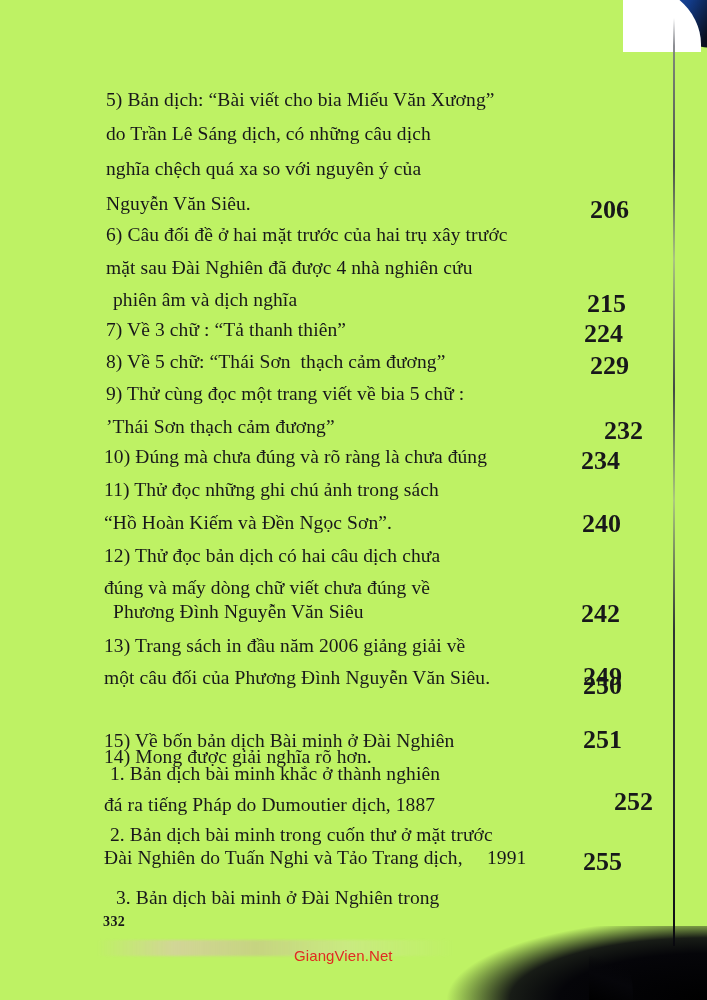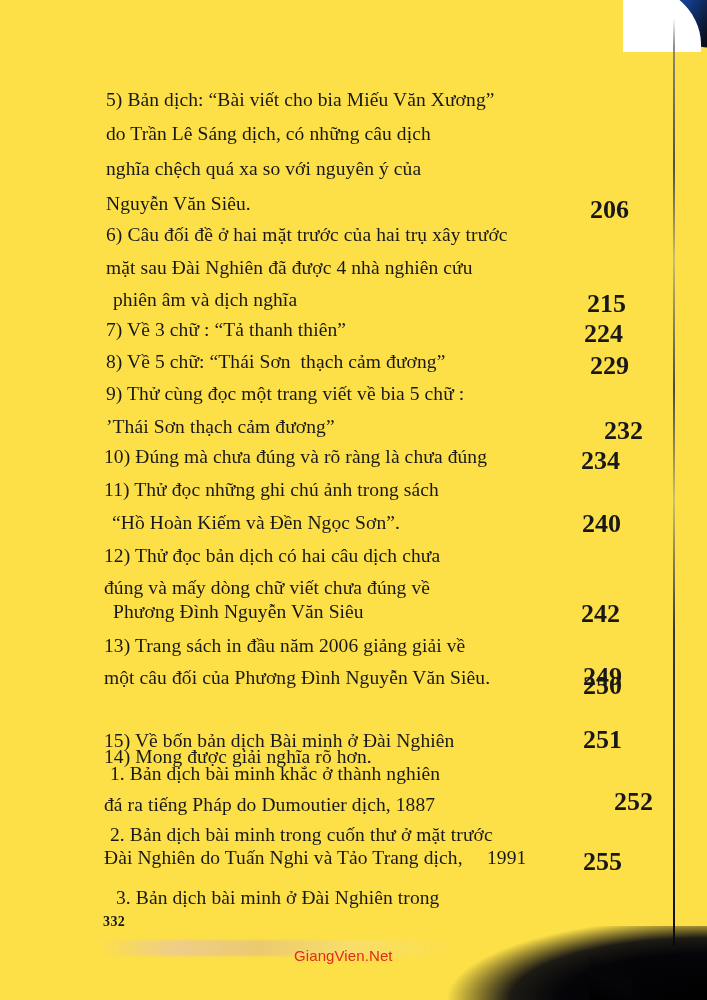--- a/index.html
+++ b/index.html
@@ -6,21 +6,21 @@
   html, body {
     margin: 0;
     padding: 0;
     background: #ffffff;
   }
 
   #page {
     position: relative;
     width: 707px;
     height: 1000px;
-    background: #fde047;
+    background: #bef264;
     overflow: hidden;
     font-family: "Liberation Serif", "DejaVu Serif", serif;
     color: #18181a;
   }
 
   
 
   
   .corner-blue {
     position: absolute;
@@ -173,21 +173,21 @@
       <div class="entry" style="left: 106px; top: 194px;">Nguyễn Văn Siêu.</div>
       <div class="entry" style="left: 106px; top: 225px;">6) Câu đối đề ở hai mặt trước của hai trụ xây trước</div>
       <div class="entry" style="left: 106px; top: 258px;">mặt sau Đài Nghiên đã được 4 nhà nghiên cứu</div>
       <div class="entry" style="left: 113px; top: 290px;">phiên âm và dịch nghĩa</div>
       <div class="entry" style="left: 106px; top: 320px;">7) Về 3 chữ : “Tả thanh thiên”</div>
       <div class="entry" style="left: 106px; top: 352px;">8) Về 5 chữ: “Thái Sơn  thạch cảm đương”</div>
       <div class="entry" style="left: 106px; top: 384px;">9) Thử cùng đọc một trang viết về bia 5 chữ :</div>
       <div class="entry" style="left: 106px; top: 417px;">’Thái Sơn thạch cảm đương”</div>
       <div class="entry" style="left: 104px; top: 447px;">10) Đúng mà chưa đúng và rõ ràng là chưa đúng</div>
       <div class="entry" style="left: 104px; top: 480px;">11) Thử đọc những ghi chú ảnh trong sách</div>
-      <div class="entry" style="left: 112px; top: 513px;">“Hồ Hoàn Kiếm và Đền Ngọc Sơn”.</div>
+      <div class="entry" style="left: 104px; top: 513px;">“Hồ Hoàn Kiếm và Đền Ngọc Sơn”.</div>
       <div class="entry" style="left: 104px; top: 546px;">12) Thử đọc bản dịch có hai câu dịch chưa</div>
       <div class="entry" style="left: 104px; top: 578px;">đúng và mấy dòng chữ viết chưa đúng về</div>
       <div class="entry" style="left: 113px; top: 602px;">Phương Đình Nguyễn Văn Siêu</div>
       <div class="entry" style="left: 104px; top: 636px;">13) Trang sách in đầu năm 2006 giảng giải về</div>
       <div class="entry" style="left: 104px; top: 668px;">một câu đối của Phương Đình Nguyễn Văn Siêu.</div>
       <div class="entry" style="left: 104px; top: 699px; margin-top: 48px;">14) Mong được giải nghĩa rõ hơn.</div>
       <div class="entry" style="left: 104px; top: 731px;">15) Về bốn bản dịch Bài minh ở Đài Nghiên</div>
       <div class="entry" style="left: 110px; top: 764px;">1. Bản dịch bài minh khắc ở thành nghiên</div>
       <div class="entry" style="left: 104px; top: 795px;">đá ra tiếng Pháp do Dumoutier dịch, 1887</div>
       <div class="entry" style="left: 110px; top: 825px;">2. Bản dịch bài minh trong cuốn thư ở mặt trước</div>

